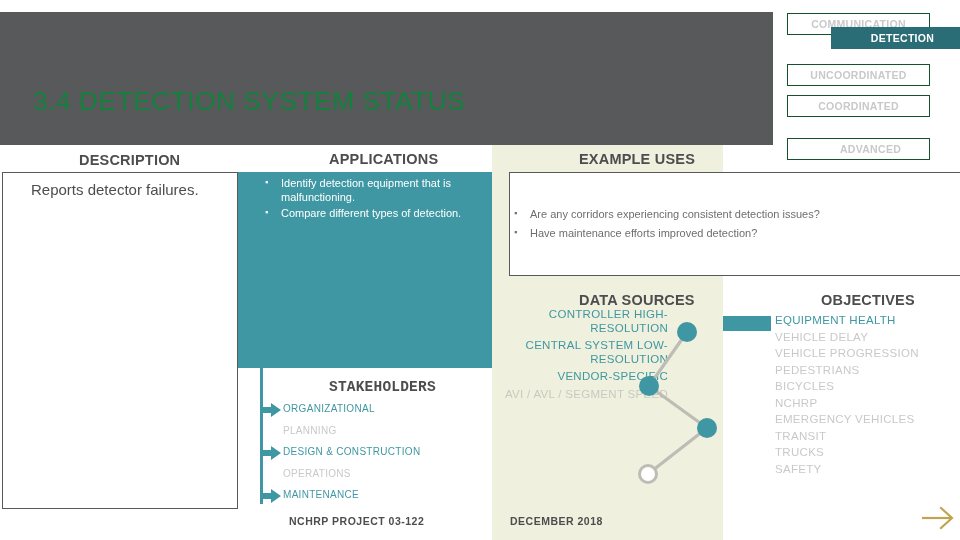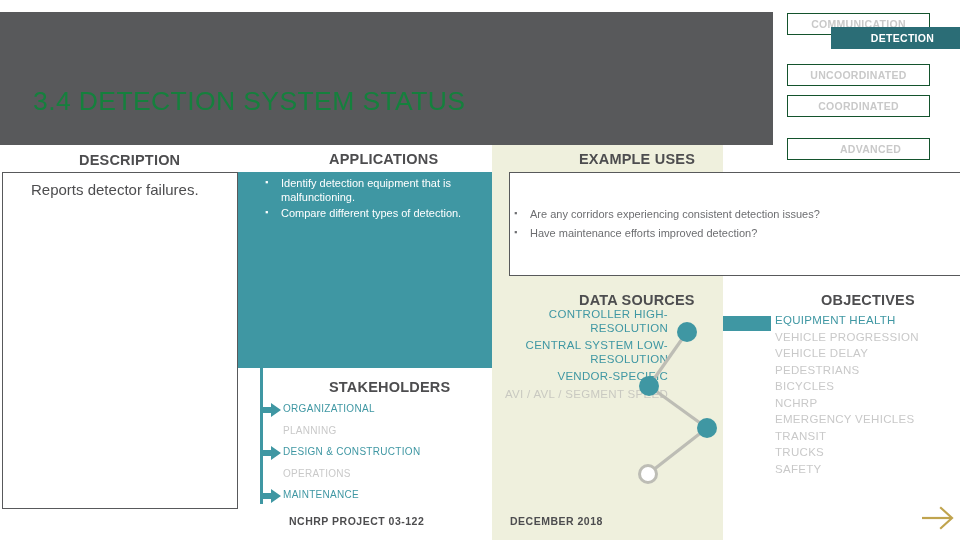--- a/index.html
+++ b/index.html
@@ -85,21 +85,21 @@
     color: #4d4d4f;
     letter-spacing: 0.2px;
     white-space: nowrap;
     margin-left: 46px;
   }
   .h-description  { left: 33px;  top: 152px; }
   .h-applications { left: 283px; top: 151px; }
   .h-example      { left: 533px; top: 151px; }
   .h-datasources  { left: 533px; top: 292px; }
   .h-objectives   { left: 775px; top: 292px; }
-  .h-stakeholders { left: 283px; top: 379px; }
+  .h-stakeholders { left: 283px; top: 379px; font-family: Liberation Mono, monospace; }
 
   
   .desc-box {
     position: absolute;
     left: 2px;
     top: 172px;
     width: 236px;
     height: 337px;
     box-sizing: border-box;
     border: 1px solid #58595b;
@@ -359,22 +359,22 @@
     <circle cx="57" cy="22" r="10" fill="#3f97a3"></circle>
     <circle cx="19" cy="76" r="10" fill="#3f97a3"></circle>
     <circle cx="77" cy="118" r="10" fill="#3f97a3"></circle>
     <circle cx="18" cy="164" r="8.5" fill="#ffffff" stroke="#bdbdb5" stroke-width="3"></circle>
   </svg>
 
   <div class="col-heading h-objectives">OBJECTIVES</div>
   <div class="obj-marker"></div>
   <div class="obj-list">
     <div class="obj-item on">EQUIPMENT HEALTH</div>
+    <div class="obj-item off">VEHICLE DELAY</div>
     <div class="obj-item off">VEHICLE PROGRESSION</div>
-    <div class="obj-item off">VEHICLE DELAY</div>
     <div class="obj-item off">PEDESTRIANS</div>
     <div class="obj-item off">BICYCLES</div>
     <div class="obj-item off">NCHRP</div>
     <div class="obj-item off">EMERGENCY VEHICLES</div>
     <div class="obj-item off">TRANSIT</div>
     <div class="obj-item off">TRUCKS</div>
     <div class="obj-item off">SAFETY</div>
   </div>
 
   <div class="col-heading h-stakeholders">STAKEHOLDERS</div>

